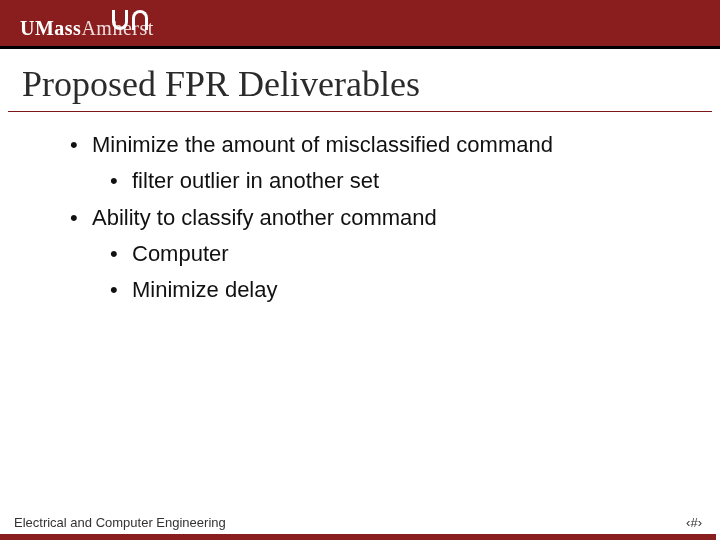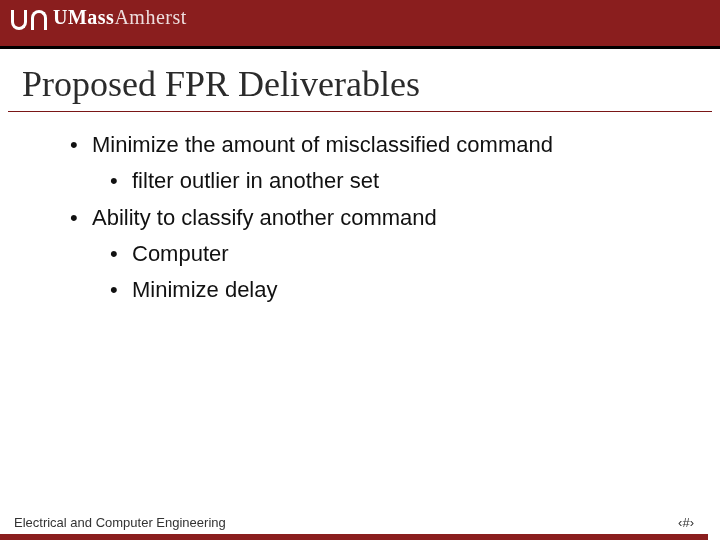--- a/index.html
+++ b/index.html
@@ -1,39 +1,39 @@
 <!DOCTYPE html>
 <html><head>
 <meta charset="utf-8">
 <style>
   * { margin: 0; padding: 0; box-sizing: border-box; }
   html, body { width: 720px; height: 540px; font-family: Verdana, Geneva, sans-serif; background: #fff; overflow: hidden; }
   .slide { width: 720px; height: 540px; position: relative; background: #fff; }
   .brandbar { height: 46px; background: #8a1e1e; position: relative; }
-  .brandbar .logo { position: absolute; left: 11px; top: 6px; height: 34px; display: flex; align-items: flex-start; }
+  .brandbar .logo { position: absolute; left: 20px; top: 6px; height: 34px; display: flex; align-items: flex-end; flex-direction: column; }
   .brandbar .umass-mark { width: 36px; height: 34px; margin-right: 6px; position: relative; }
   .brandbar .umass-mark .u { position:absolute; left:0; top:4px; width:16px; height:20px; border:3px solid #fff; border-top:none; border-bottom-left-radius:10px; border-bottom-right-radius:10px; }
   .brandbar .umass-mark .m { position:absolute; right:0; top:4px; width:16px; height:20px; border:3px solid #fff; border-bottom:none; border-top-left-radius:10px; border-top-right-radius:10px; }
   .brandbar .brandtxt { color: #fff; font-family: Georgia, 'Times New Roman', serif; font-size: 20px; letter-spacing: 0.5px; }
   .brandbar .brandtxt .bold { font-weight: 700; }
   .brandbar .brandtxt .light { font-weight: 400; opacity: 0.85; }
   .brandrule { height: 3px; background: #000; }
   .title { font-family: Georgia, 'Times New Roman', serif; font-size: 36px; color: #2b2b2b; padding: 14px 0 6px 22px; }
   .titlerule { margin: 0 8px; border: none; border-top: 1px solid #7a1616; }
   .body { padding: 18px 40px 0 70px; font-size: 22px; color: #111; line-height: 1.35; }
   ul.bullets { list-style: none; }
   ul.bullets > li { position: relative; padding-left: 22px; margin-bottom: 8px; }
   ul.bullets > li::before { content: "•"; position: absolute; left: 0; top: 0; }
   ul.sub { list-style: none; margin-top: 6px; margin-left: 18px; }
   ul.sub > li { position: relative; padding-left: 22px; margin-bottom: 6px; }
   ul.sub > li::before { content: "•"; position: absolute; left: 0; top: 0; }
   .block1 { margin-bottom: 46px; }
   .block2 { margin-bottom: 20px; }
   .sub-gap { }
-  .footer { position: absolute; left: 0; right: 12px; bottom: 0; height: 34px; }
+  .footer { position: absolute; left: 0; right: 4px; bottom: 0; height: 34px; }
   .footer .dept { position: absolute; left: 14px; bottom: 10px; font-size: 13px; color: #333; font-family: Verdana, Geneva, sans-serif; }
   .footer .pagenum { position: absolute; right: 14px; bottom: 10px; font-size: 13px; color: #333; }
   .footer .bar { position: absolute; left: 0; right: 0; bottom: 0; height: 6px; background: #8a1e1e; }
 </style>
 </head>
 <body>
 
 <div class="slide">
   <div class="brandbar">
     <div class="logo">

